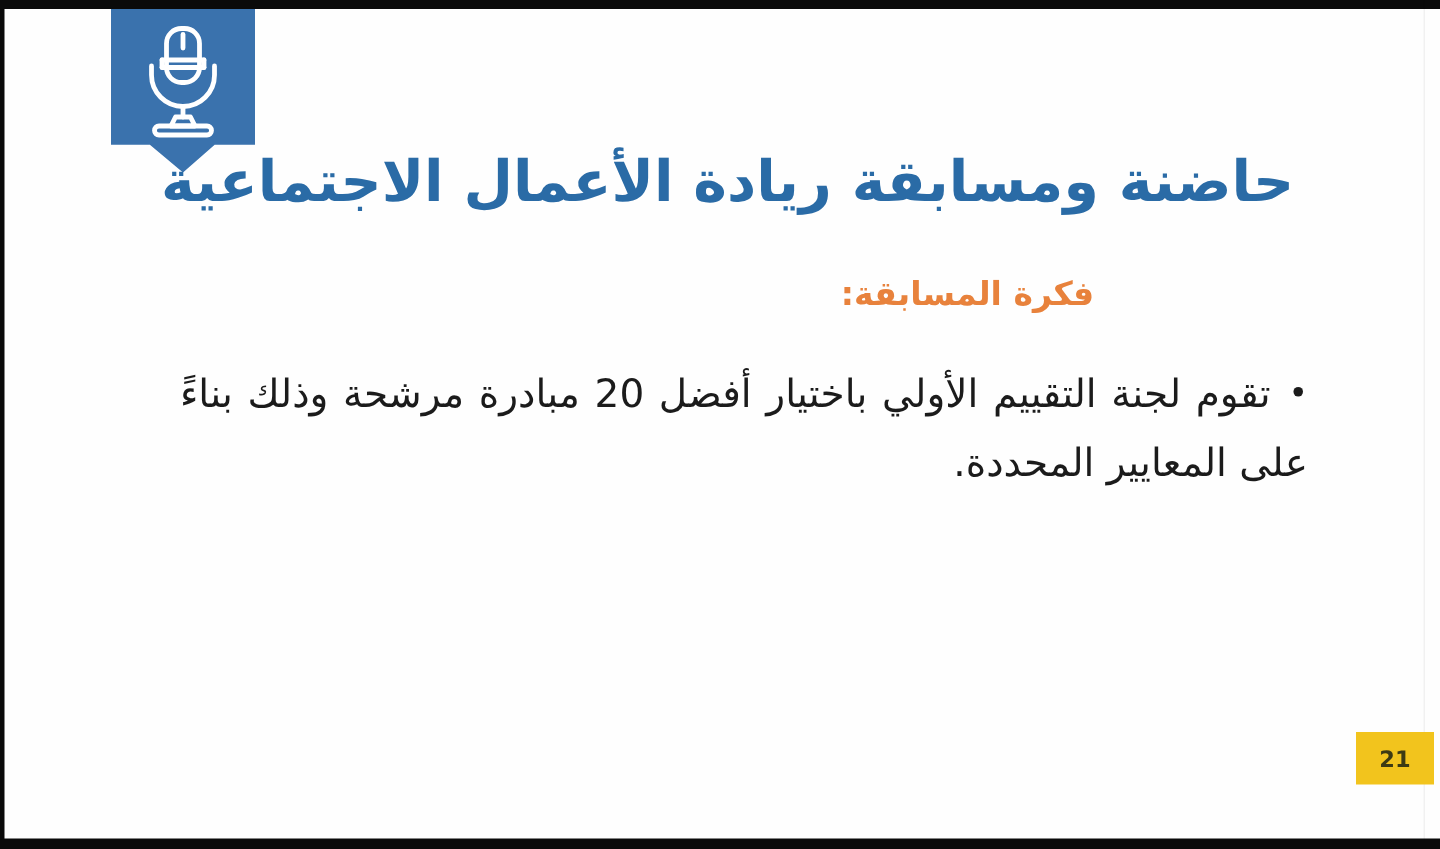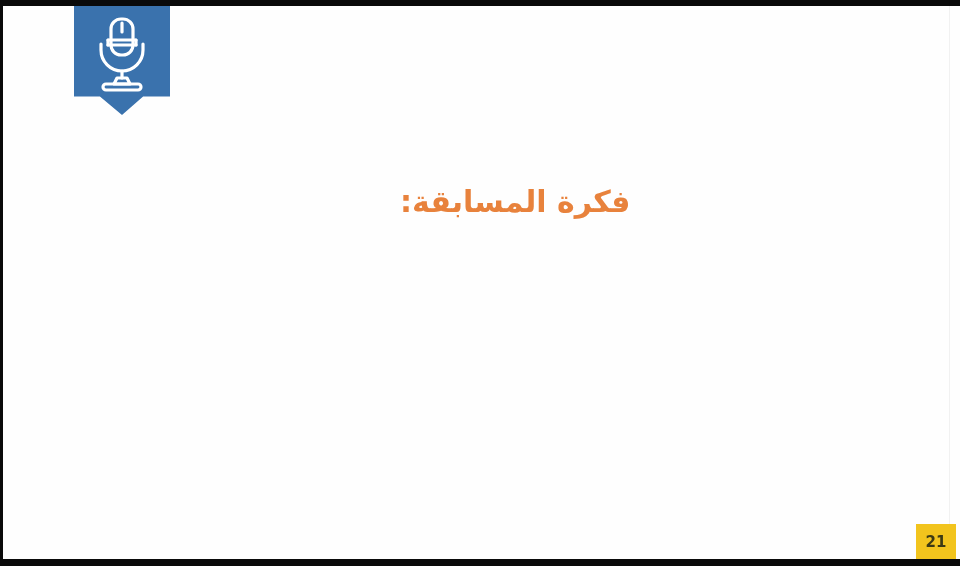--- a/index.html
+++ b/index.html
@@ -33,23 +33,23 @@
     text-align: center;
     direction: rtl;
     color: #2a6ba6;
     font-size: 38px;
     font-weight: bold;
     line-height: 1.25;
   }
   .section-heading {
     position: absolute; top: 184px; right: 70px; left: 400px;
     direction: rtl;
-    text-align: left;
+    text-align: center;
     color: #e8823c;
-    font-size: 30px;
+    font-size: 22px;
     font-weight: bold;
   }
   .body-text {
     position: absolute; top: 240px; right: 88px; left: 120px;
     direction: rtl;
     color: #1b1b1b;
     font-size: 26px;
     line-height: 46px;
   }
   .bullet {
@@ -58,26 +58,26 @@
     margin: 0 0 12px 0;
   }
   .bullet .marker {
     display: inline-block;
     margin-inline-end: 12px;
     font-size: 22px;
     vertical-align: 2px;
   }
   .page-badge {
     position: absolute; top: 488px; right: 4px;
-    width: 40px; height: 35px;
+    width: 52px; height: 35px;
     background: #f2c41d;
     color: #3c3a14;
     font-size: 15px;
     font-weight: bold;
-    display: flex; align-items: center; justify-content: center; margin-top: 36px;
+    display: flex; align-items: center; justify-content: center;
   }
 </style>
 </head>
 <body>
 
 <div class="slide">
 
   <div class="bar-top"></div>
   <div class="bar-left"></div>
   <div class="edge-right"></div>
@@ -95,22 +95,24 @@
 
       <path d="M8 28 v6 a21 21 0 0 0 42 0 v-6"></path>
 
       <line x1="29" y1="55" x2="29" y2="62"></line>
       <path d="M24 62 l-3 6 h16 l-3 -6 z"></path>
 
       <rect x="10" y="68" width="38" height="6" rx="3"></rect>
     </svg>
   </div>
 
+  <div class="title">حاضنة ومسابقة ريادة الأعمال الاجتماعية</div>
 
   <div class="section-heading">فكرة المسابقة:</div>
 
   <div class="body-text">
+    <p class="bullet"><span class="marker">•</span><span>تقوم لجنة التقييم الأولي باختيار أفضل 20 مبادرة مرشحة وذلك بناءً على المعايير المحددة.</span></p>
   </div>
 
   <div class="page-badge">21</div>
 
   <div class="bar-bottom"></div>
 </div>
 
 </body></html>

